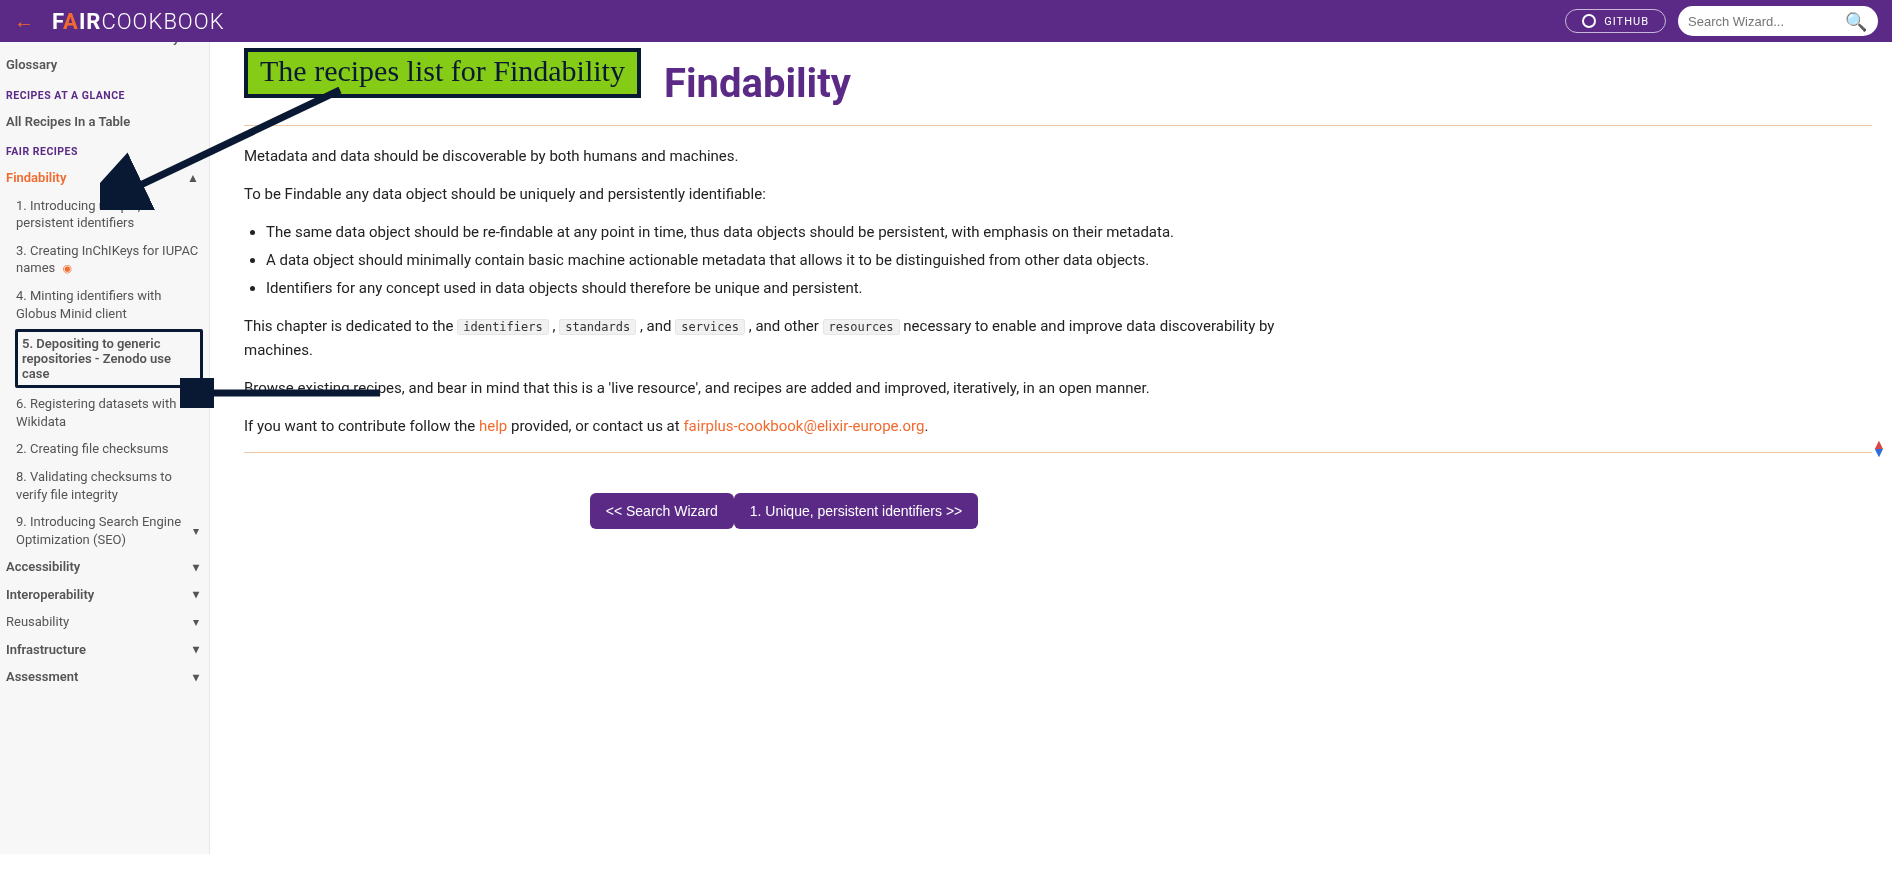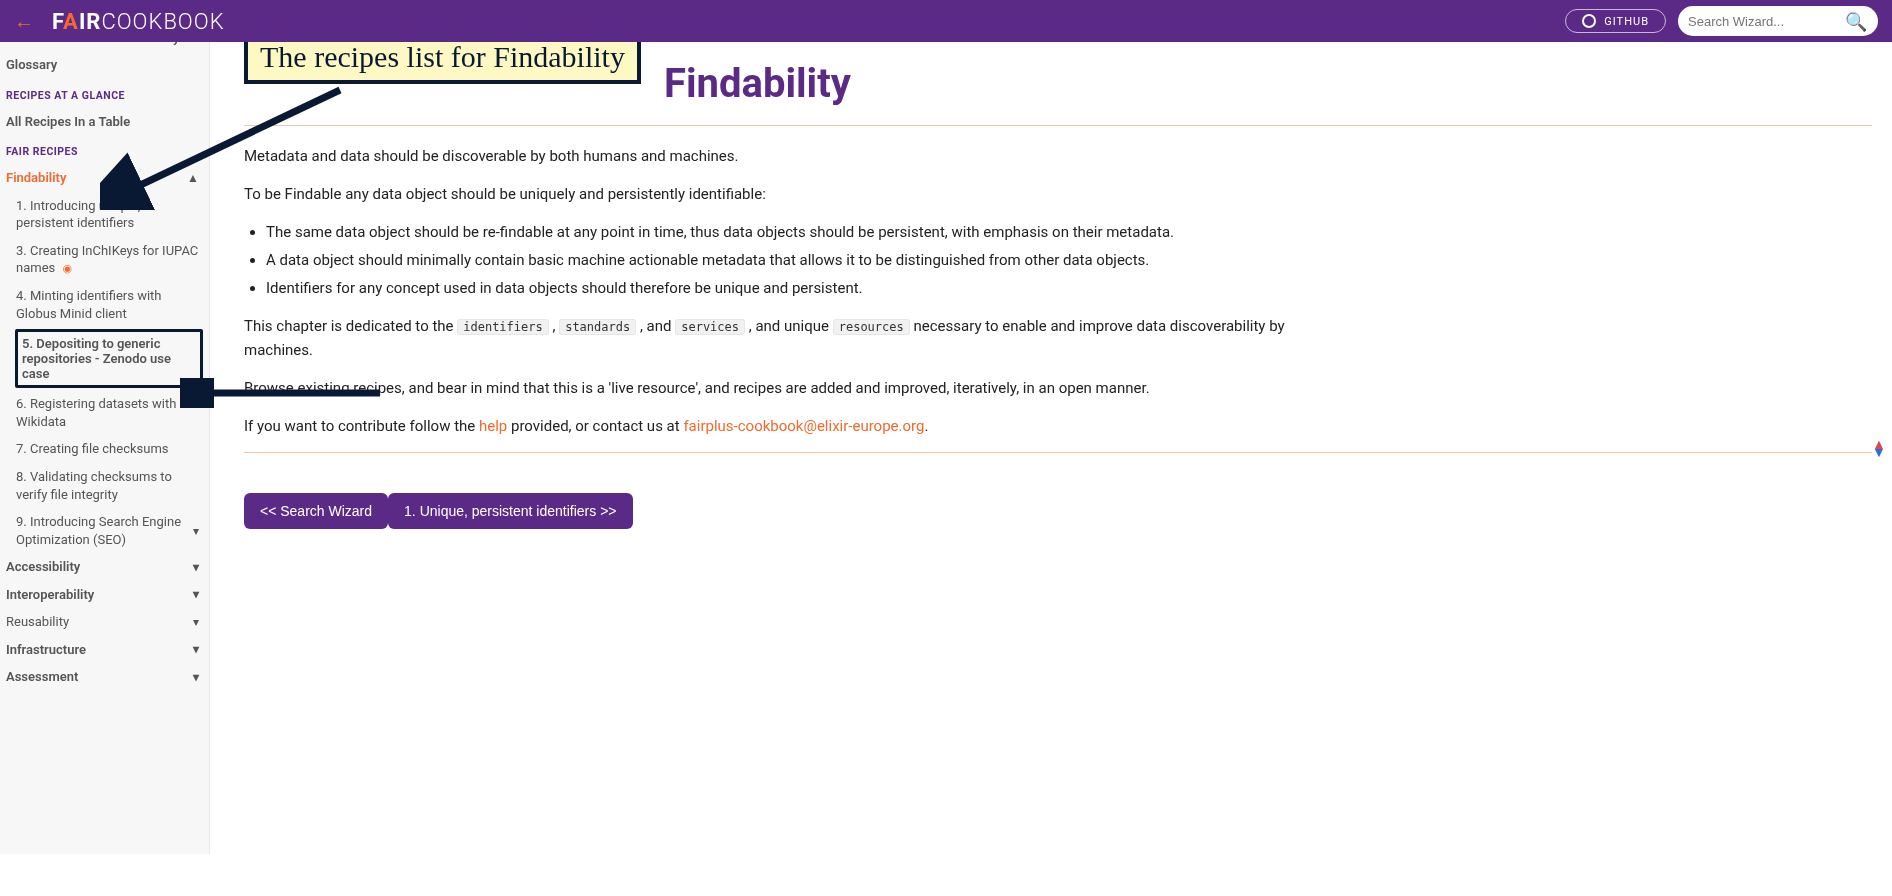--- a/index.html
+++ b/index.html
@@ -28,35 +28,35 @@
     .sidebar .active { color:#f26a2e; font-weight:600;}
     .sidebar .row { display:flex; align-items:center; justify-content:space-between; padding-right:10px;}
     .sidebar .row .chev { color:#555; font-size:12px;}
     .sidebar .selected-box { border:3px solid #0a1933; border-radius:2px; margin:2px 6px 2px 15px; padding:4px 4px;}
     .sidebar .selected-box span { color:#555; font-weight:600; }
     .sidebar .circ-icon { color:#f26a2e; font-size:11px; margin-left:4px;}
     .sidebar .top-items .item { font-weight:600; color:#555;}
 
     .main { flex:1; padding: 20px 20px 20px 34px; position:relative;}
 
-    .annot-box { border:4px solid #0a1933; display:inline-block; padding:2px 12px 6px; font-size:30px; color:#0a1933; font-family: Georgia, 'Times New Roman', serif; position:absolute; left:34px; top:34px; background:#fef9c3;}
+    .annot-box { border:4px solid #0a1933; display:inline-block; padding:2px 12px 6px; font-size:30px; color:#0a1933; font-family: Georgia, 'Times New Roman', serif; position:absolute; left:34px; top:48px; background:#84cc16;}
     svg.arrow { position:absolute; pointer-events:none;}
 
     .page-title { font-size:40px; font-weight:700; color:#5b2a86; margin: 40px 0 18px 420px;}
     .hr { border:none; border-top:1px solid #f0c8a8; margin: 4px 0 18px; width:100%;}
 
     .content { font-size:15px; color:#222; line-height:1.6; max-width:1080px; }
     .content p { margin-bottom:14px; }
     .content ul { margin: 0 0 14px 22px; }
     .content li { margin-bottom:4px; }
     .code-chip { background:#f1f1f1; border:1px solid #e6e6e6; border-radius:3px; padding:0 5px; font-size:12px; font-family: Menlo, Consolas, monospace; color:#333;}
     a.linkish { color:#f26a2e; text-decoration:none;}
     .hr2 { border:none; border-top:1px solid #f0c8a8; margin: 14px 0 40px; width:100%;}
 
-    .pager { display:flex; justify-content:flex-start; max-width:1080px; margin-top:34px;}
+    .pager { display:flex; justify-content:center; max-width:1080px; margin-top:34px;}
     .pager-btn { background:#5b2a86; color:#fff; border:none; border-radius:6px; padding:10px 16px; font-size:14px; cursor:pointer;}
 
     .float-widget { position:fixed; right:2px; top:50%; transform:translateY(-50%); width:22px; height:30px; display:flex; flex-direction:column; align-items:center; justify-content:center; font-size:14px; line-height:0.6;}
     .float-widget .up{ color:#d84a4a;} .float-widget .dn{color:#2d6fd6;}
   </style>
 </head>
 <body>
 
 <div class="topbar">
   <span class="back-arrow">←</span>
@@ -94,21 +94,21 @@
     <span class="item sub">1. Introducing unique, persistent identifiers</span>
     <span class="item sub">
       <span>3. Creating InChIKeys for IUPAC names</span>
       <span class="circ-icon">◉</span>
     </span>
     <span class="item sub">4. Minting identifiers with Globus Minid client</span>
     <div class="selected-box">
       <span>5. Depositing to generic repositories - Zenodo use case</span>
     </div>
     <span class="item sub">6. Registering datasets with Wikidata</span>
-    <span class="item sub">7. Creating file checksums</span>
+    <span class="item sub">2. Creating file checksums</span>
     <span class="item sub">8. Validating checksums to verify file integrity</span>
     <div class="row item sub">
       <span>9. Introducing Search Engine Optimization (SEO)</span>
       <span class="chev">▾</span>
     </div>
 
     <div class="row item" style="font-weight:600;">
       <span>Accessibility</span>
         <span class="chev">▾</span>
     </div>
@@ -162,21 +162,21 @@
         <li>A data object should minimally contain basic machine actionable metadata that allows it to be distinguished from other data objects.</li>
         <li>Identifiers for any concept used in data objects should therefore be unique and persistent.</li>
       </ul>
       <p>
         <span>This chapter is dedicated to the </span>
         <span class="code-chip">identifiers</span>
         <span> , </span>
         <span class="code-chip">standards</span>
         <span> , and </span>
         <span class="code-chip">services</span>
-        <span> , and unique </span>
+        <span> , and other </span>
         <span class="code-chip">resources</span>
         <span> necessary to enable and improve data discoverability by machines.</span>
       </p>
       <p>Browse existing recipes, and bear in mind that this is a 'live resource', and recipes are added and improved, iteratively, in an open manner.</p>
       <p>
         <span>If you want to contribute follow the </span><a class="linkish" href="#">help</a><span> provided, or contact us at </span><a class="linkish" href="#">fairplus-cookbook@elixir-europe.org</a><span>.</span>
       </p>
     </div>
     <hr class="hr2">
 

